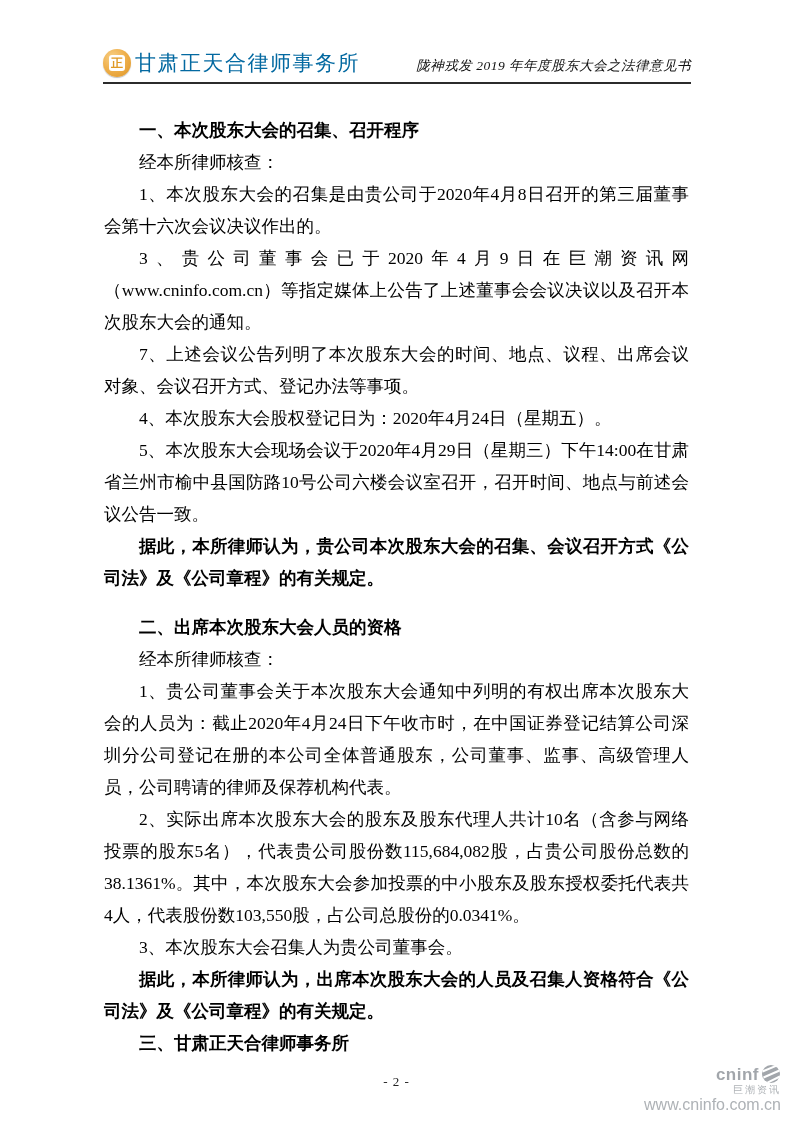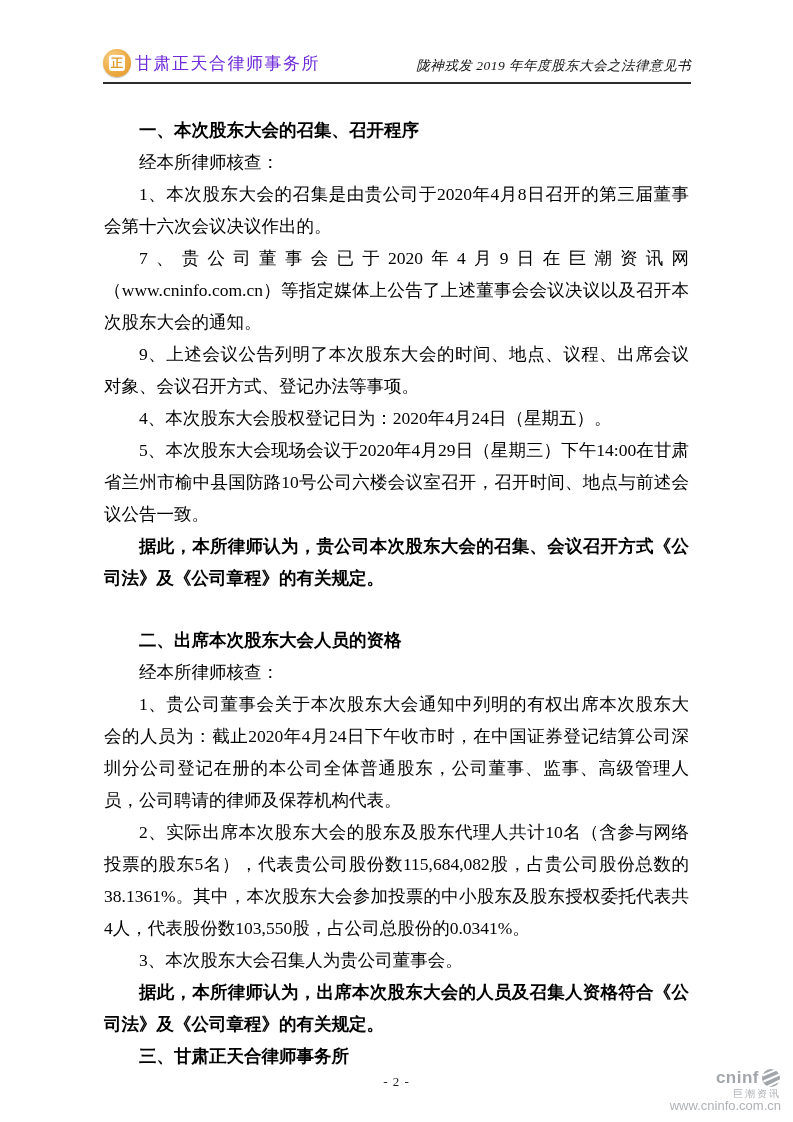--- a/index.html
+++ b/index.html
@@ -26,47 +26,47 @@
     background:radial-gradient(circle at 35% 30%, #f8d087 0%, #efb14e 45%, #de9422 100%);
     display:flex; align-items:center; justify-content:center;
     box-shadow:0 1px 1px rgba(0,0,0,.25);
     flex:0 0 auto;
   }
   .firm-logo-inner {
     width:16px; height:16px; background:#fff; border-radius:3px;
     display:flex; align-items:center; justify-content:center;
     font-size:12px; font-weight:bold; color:#df9925; line-height:1;
   }
-  .firm-name { font-size:17px; letter-spacing:1.5px; color:#6d28d9; }
+  .firm-name { font-size:21px; letter-spacing:1.5px; color:#0369a1; }
   .doc-title { font-size:13.5px; font-style:italic; color:#111; letter-spacing:0.5px; padding-bottom:2px; }
   
   .content {
     position:absolute; top:114px; left:104px; width:585px;
     font-size:17.5px; line-height:32px; text-align:justify;
   }
   .content p, .content h3 {
     margin:0; text-indent:2em; font-size:17.5px; line-height:32px; font-weight:normal;
   }
   .content .hd { font-weight:bold; }
   .content .concl { font-weight:bold; }
-  .content .sect-gap { margin-top:30px; }
+  .content .sect-gap { margin-top:17px; }
   
   .page-num {
     position:absolute; left:0; right:0; bottom:32px;
     text-align:center; font-size:13px; color:#222; letter-spacing:1px;
   }
   .watermark {
     position:absolute; right:12px; bottom:8px;
     text-align:right; color:#a7abb0; line-height:1.15;
     font-family:"Liberation Sans","DejaVu Sans",sans-serif;
   }
   .wm-row1 { display:flex; align-items:flex-end; justify-content:flex-end; gap:2px; }
   .wm-brand { font-size:17px; font-weight:bold; letter-spacing:0.5px; color:#a2a6ab; }
   .wm-cn { font-size:10px; letter-spacing:2px; color:#aeb2b6; }
-  .wm-url { font-size:13px; color:#aeb2b6; }
+  .wm-url { font-size:16px; color:#aeb2b6; }
   .wm-swirl { width:20px; height:20px; flex:0 0 auto; }
 </style>
 </head>
 <body>
 
 <div class="page">
 
   <div class="header">
     <div class="firm">
       <span class="firm-logo">
@@ -74,22 +74,22 @@
       </span>
       <span class="firm-name">甘肃正天合律师事务所</span>
     </div>
     <div class="doc-title">陇神戎发 2019 年年度股东大会之法律意见书</div>
   </div>
 
   <div class="content">
     <h3 class="hd">一、本次股东大会的召集、召开程序</h3>
     <p>经本所律师核查：</p>
     <p>1、本次股东大会的召集是由贵公司于2020年4月8日召开的第三届董事会第十六次会议决议作出的。</p>
-    <p>7、贵公司董事会已于2020年4月9日在巨潮资讯网（www.cninfo.com.cn）等指定媒体上公告了上述董事会会议决议以及召开本次股东大会的通知。</p>
-    <p>9、上述会议公告列明了本次股东大会的时间、地点、议程、出席会议对象、会议召开方式、登记办法等事项。</p>
+    <p>3、贵公司董事会已于2020年4月9日在巨潮资讯网（www.cninfo.com.cn）等指定媒体上公告了上述董事会会议决议以及召开本次股东大会的通知。</p>
+    <p>7、上述会议公告列明了本次股东大会的时间、地点、议程、出席会议对象、会议召开方式、登记办法等事项。</p>
     <p>4、本次股东大会股权登记日为：2020年4月24日（星期五）。</p>
     <p>5、本次股东大会现场会议于2020年4月29日（星期三）下午14:00在甘肃省兰州市榆中县国防路10号公司六楼会议室召开，召开时间、地点与前述会议公告一致。</p>
     <p class="concl">据此，本所律师认为，贵公司本次股东大会的召集、会议召开方式《公司法》及《公司章程》的有关规定。</p>
     <h3 class="hd sect-gap">二、出席本次股东大会人员的资格</h3>
     <p>经本所律师核查：</p>
     <p>1、贵公司董事会关于本次股东大会通知中列明的有权出席本次股东大会的人员为：截止2020年4月24日下午收市时，在中国证券登记结算公司深圳分公司登记在册的本公司全体普通股东，公司董事、监事、高级管理人员，公司聘请的律师及保荐机构代表。</p>
     <p>2、实际出席本次股东大会的股东及股东代理人共计10名（含参与网络投票的股东5名），代表贵公司股份数115,684,082股，占贵公司股份总数的38.1361%。其中，本次股东大会参加投票的中小股东及股东授权委托代表共4人，代表股份数103,550股，占公司总股份的0.0341%。</p>
     <p>3、本次股东大会召集人为贵公司董事会。</p>
     <p class="concl">据此，本所律师认为，出席本次股东大会的人员及召集人资格符合《公司法》及《公司章程》的有关规定。</p>
     <h3 class="hd">三、甘肃正天合律师事务所</h3>

